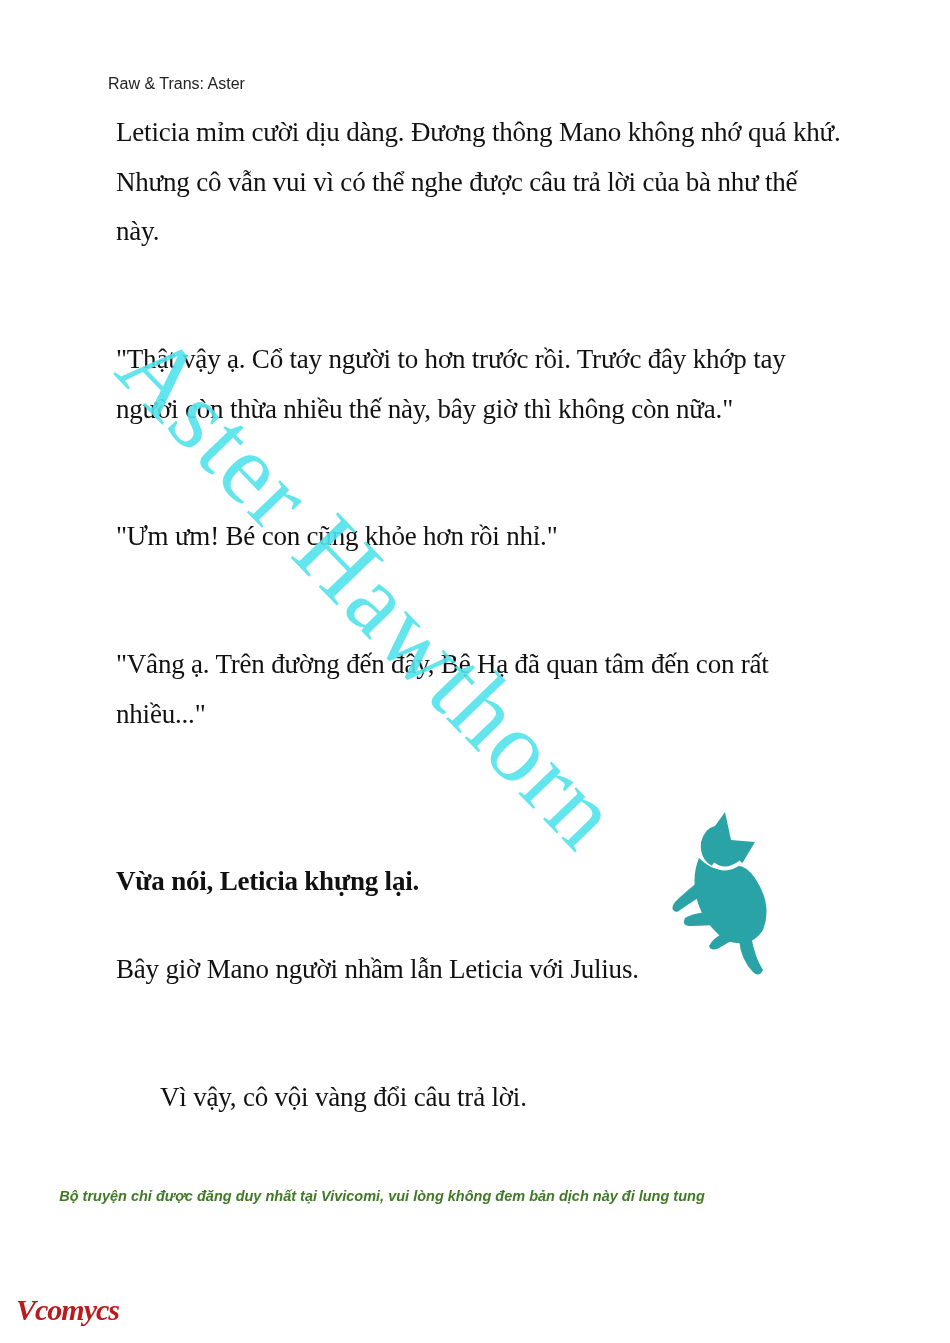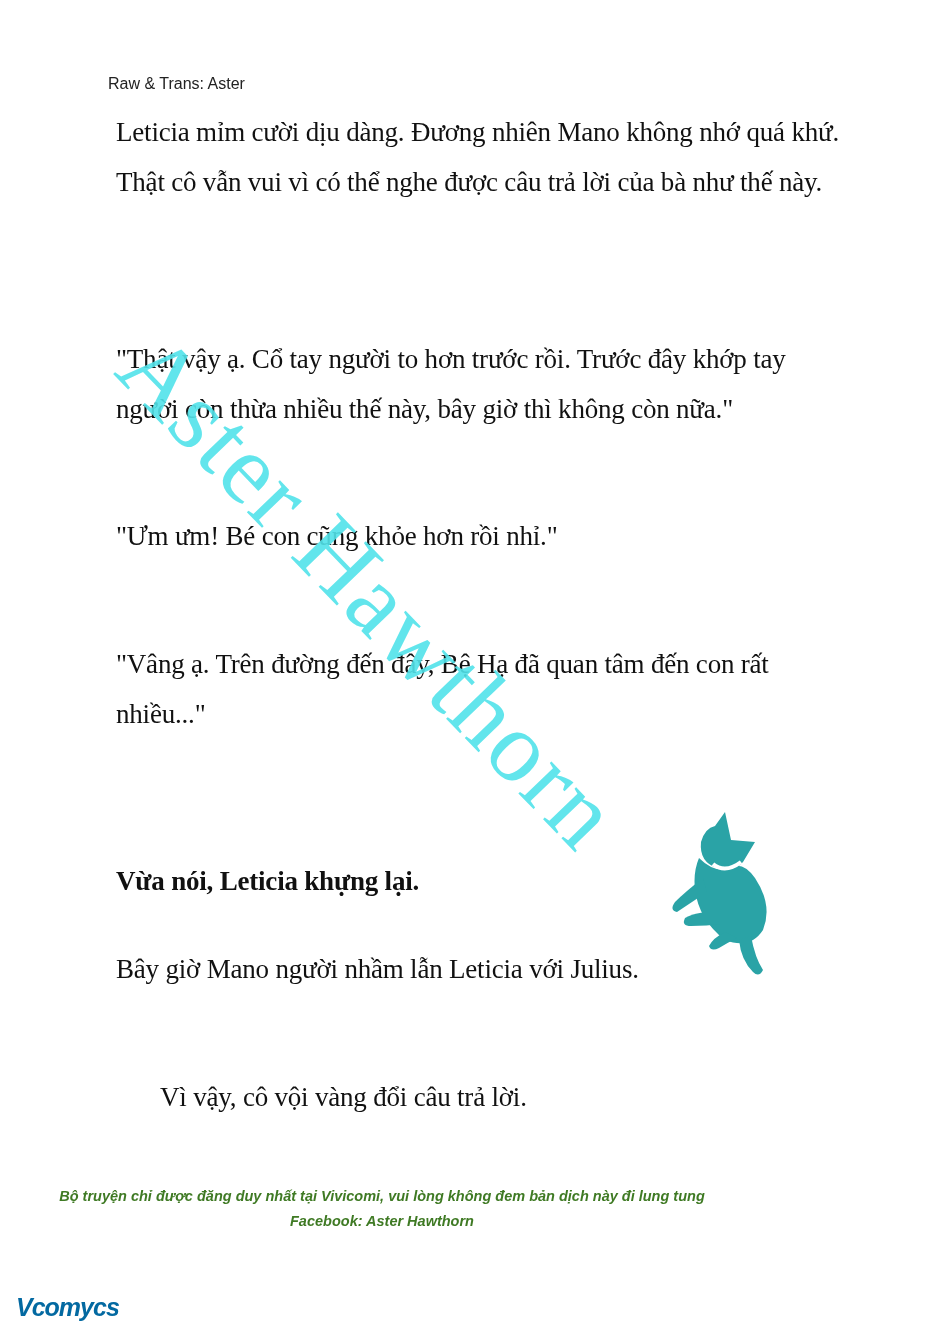--- a/index.html
+++ b/index.html
@@ -32,30 +32,30 @@
   }
   .footer {
     position: absolute; left: 0; width: 764px; top: 1184px;
     text-align: center;
     font-family: "Liberation Sans", sans-serif;
     font-style: italic; font-weight: bold;
     font-size: 14.5px; line-height: 25px; color: #3f7a24;
   }
   .logo {
     position: absolute; left: 16px; top: 1293px;
-    font-family: Liberation Sans, sans-serif; font-style: italic; font-weight: bold;
-    font-size: 25px; color: #0369a1; letter-spacing: -1px;
+    font-family: Liberation Serif, serif; font-style: italic; font-weight: bold;
+    font-size: 30px; color: #b91c1c; letter-spacing: -1px;
   }
 </style>
 </head>
 <body>
 
 <div class="header">Raw &amp; Trans: Aster</div>
 
-<p class="para" style="top:108px;">Leticia mỉm cười dịu dàng. Đương nhiên Mano không nhớ quá khứ. Thật cô vẫn vui vì có thể nghe được câu trả lời của bà như thế này.</p>
+<p class="para" style="top:108px;">Leticia mỉm cười dịu dàng. Đương thông Mano không nhớ quá khứ. Nhưng cô vẫn vui vì có thể nghe được câu trả lời của bà như thế này.</p>
 <p class="para" style="top:335px;">"Thật vậy ạ. Cổ tay người to hơn trước rồi. Trước đây khớp tay người còn thừa nhiều thế này, bây giờ thì không còn nữa."</p>
 <p class="para" style="top:512px;">"Ưm ưm! Bé con cũng khỏe hơn rồi nhỉ."</p>
 <p class="para" style="top:640px;">"Vâng ạ. Trên đường đến đây, Bệ Hạ đã quan tâm đến con rất nhiều..."</p>
 <p class="para" style="top:857px;font-weight:bold;">Vừa nói, Leticia khựng lại.</p>
 <p class="para" style="top:945px;">Bây giờ Mano người nhầm lẫn Leticia với Julius.</p>
 <p class="para" style="top:1073px;margin-left:44px;">Vì vậy, cô vội vàng đổi câu trả lời.</p>
 
 <div class="watermark">Aster Hawthorn</div>
 
 <svg class="cat" viewBox="0 0 125 185">
@@ -71,16 +71,15 @@
 
     <path d="M70 132 Q58 138 54 146 Q56 152 64 148 Q74 142 82 138 Z"></path>
 
     <path d="M84 140 Q86 160 98 172 Q104 178 108 170 Q100 158 96 136 Z"></path>
   </g>
   <path d="M58 64 Q70 74 86 62" stroke="#ffffff" stroke-width="4" fill="none"></path>
 </svg>
 
 <div class="footer">
   <div>Bộ truyện chỉ được đăng duy nhất tại Vivicomi, vui lòng không đem bản dịch này đi lung tung</div>
-  <div>Facebook: Aster Hawthorn</div>
 </div>
 
 <div class="logo">Vcomycs</div>
 
 </body></html>

